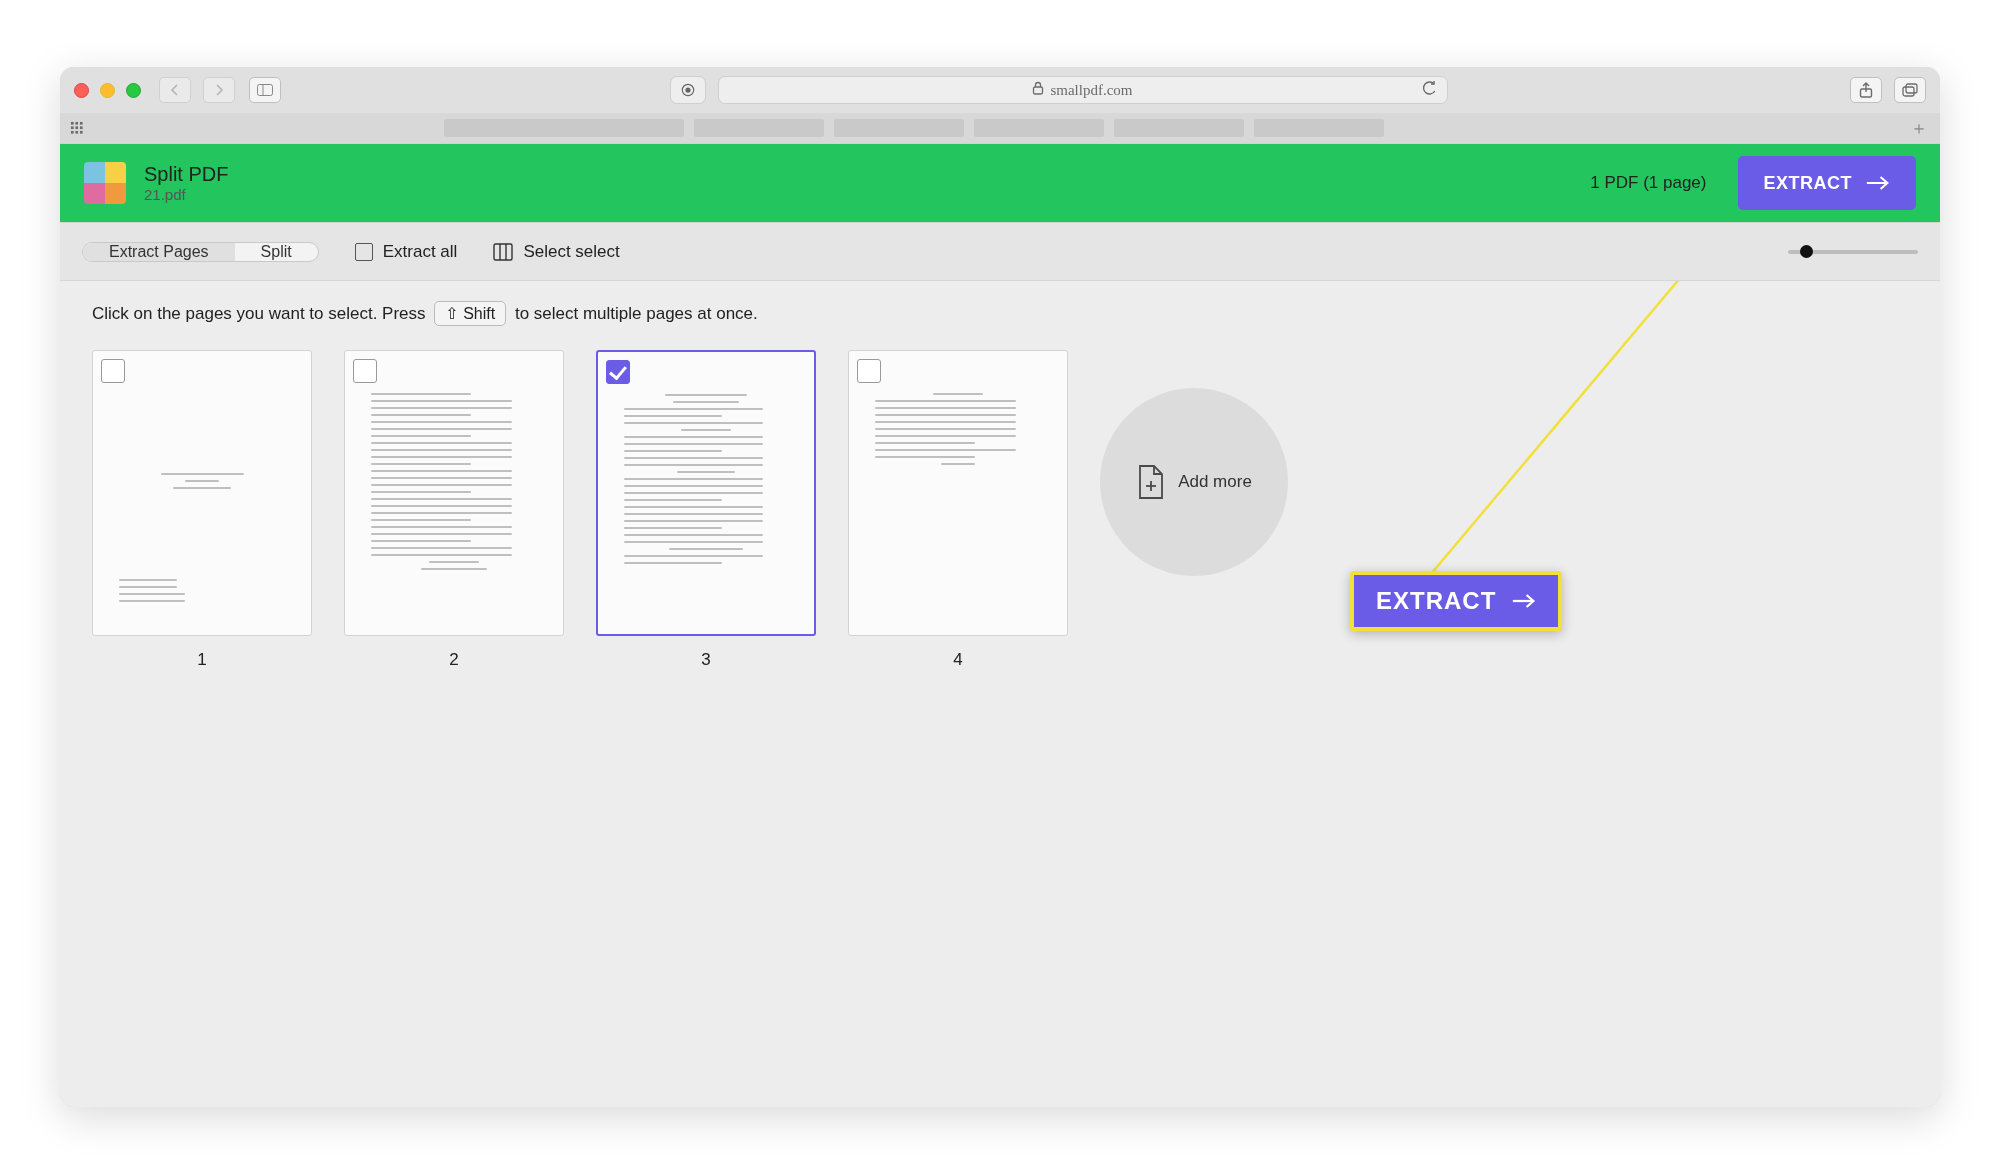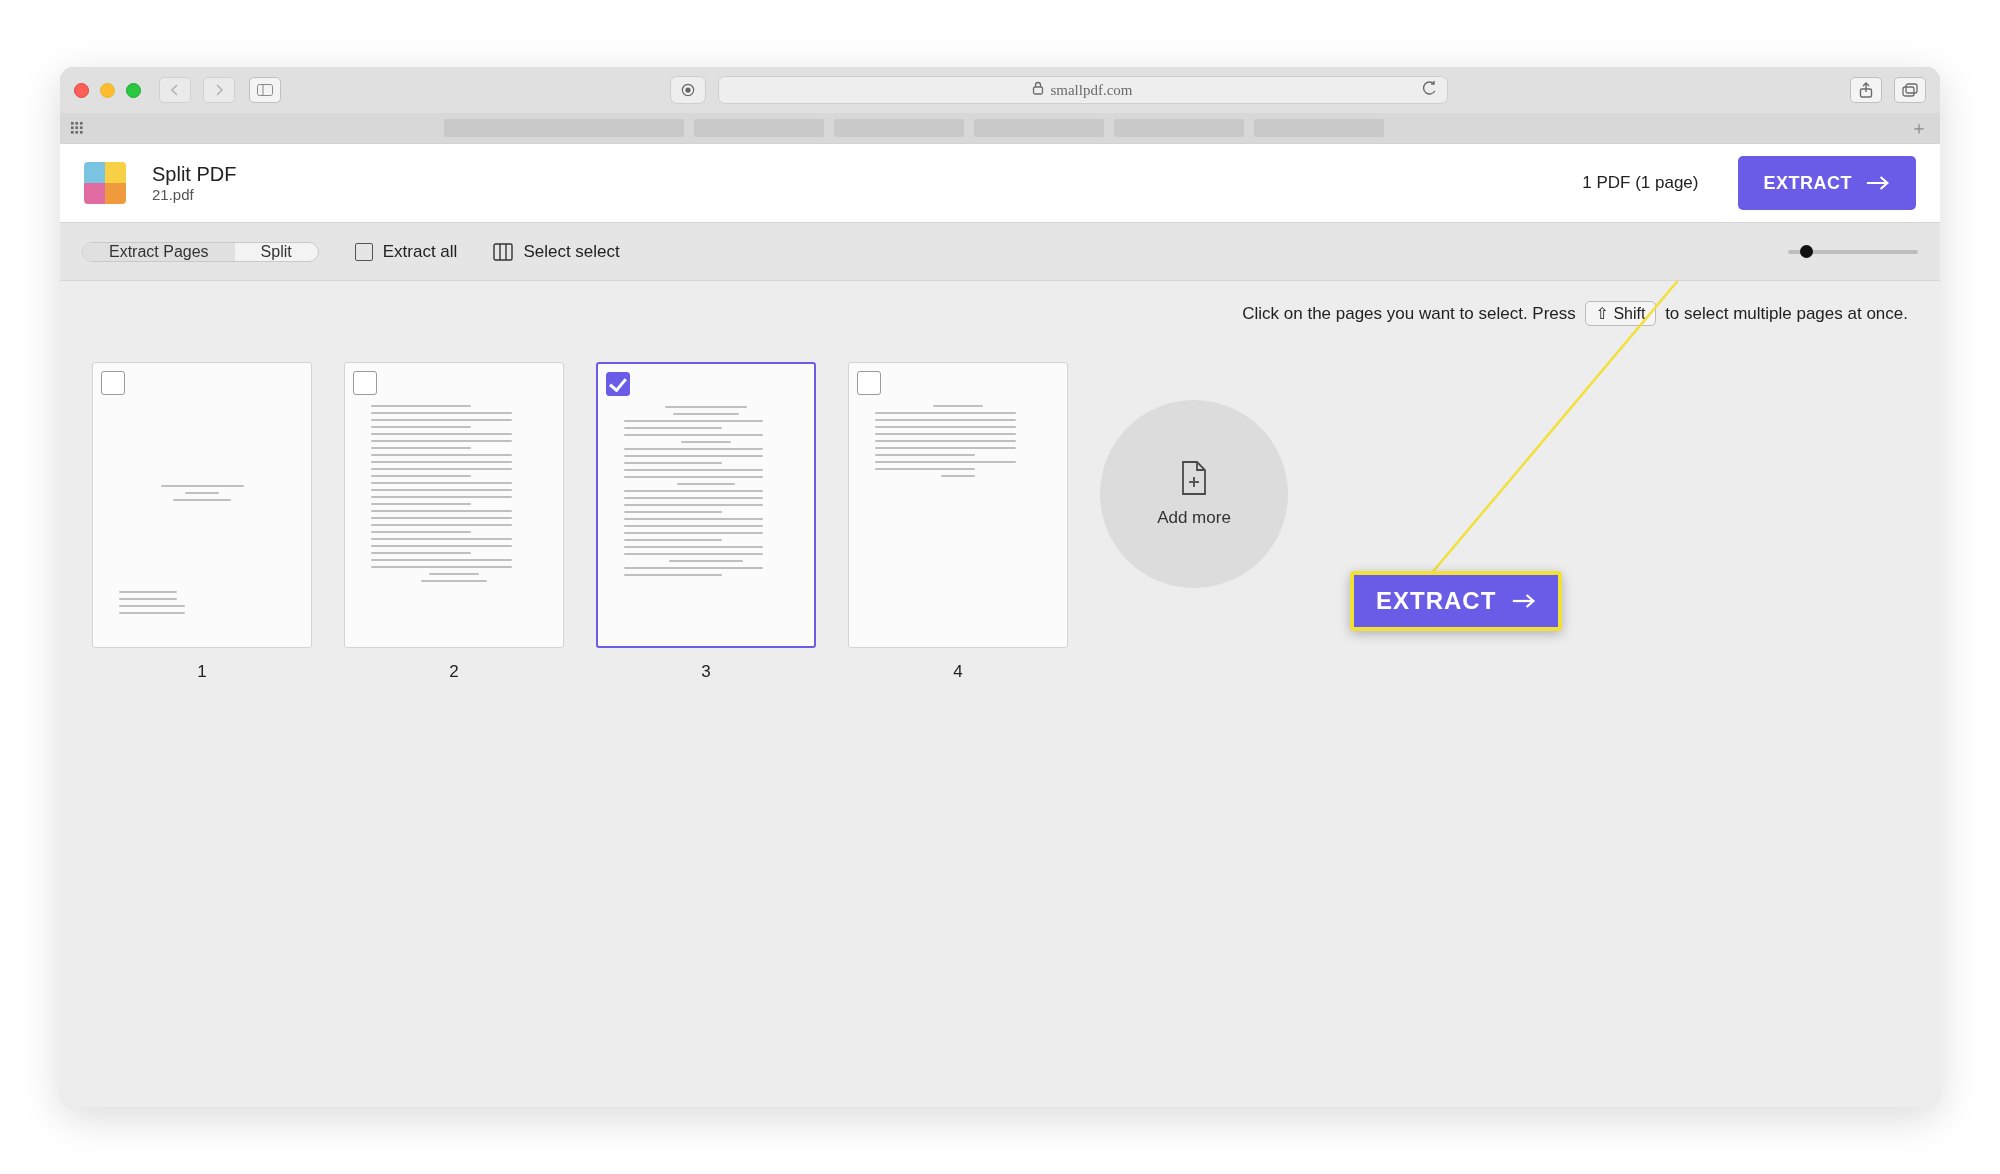--- a/index.html
+++ b/index.html
@@ -74,26 +74,26 @@
     margin-right:10px;
   }
   .ghost-tab { height:18px; background:#c9c9c9; border-radius:2px; }
   .ghost-tab.main { width: 240px; margin-left: 340px; }
   .ghost-tab.s { width: 130px; }
   .plus { position:absolute; right:12px; color:#888; font-size:18px; }
 
   
   .app-header {
     height: 80px;
-    background:#ffffff;
+    background:#22c55e;
     border-top:1px solid #d3d3d3;
     border-bottom:1px solid #d3d3d3;
     display:flex; align-items:center;
     padding: 0 24px;
-    gap:26px;
+    gap:18px;
   }
   .logo {
     width:42px; height:42px;
     background:
       conic-gradient(#f7d046 0 25%, #f09a3e 0 50%, #e06ba0 0 75%, #7ac4e2 0 100%),
       linear-gradient(#4bb36b,#4bb36b);
     background-blend-mode: normal;
     border-radius:4px;
   }
   .title-block { display:flex; flex-direction:column; }
@@ -146,21 +146,21 @@
   .slider::after { content:""; position:absolute; left:12px; top:-5px; width:13px; height:13px; background:#111; border-radius:50%; }
 
   
   .content {
     background:#ededed;
     height: calc(100% - 46px - 30px - 80px - 58px);
     padding: 20px 32px;
     position:relative;
     overflow:hidden;
   }
-  .hint { text-align:right; color:#222; font-size:17px; margin-bottom:36px; }
+  .hint { text-align:left; color:#222; font-size:17px; margin-bottom:24px; }
   .kbd {
     display:inline-block; border:1px solid #bbb; border-radius:5px;
     padding:2px 10px; background:#f4f4f4; font-size:16px;
     margin:0 4px;
   }
   .pages { display:flex; gap:32px; align-items:flex-start; }
   .page-tile { width:220px; display:flex; flex-direction:column; align-items:center; gap:14px; cursor:pointer;}
   .page-thumb {
     width:220px; height:286px; background:#fbfbfb;
     border:1px solid #d3d3d3; border-radius:3px;
@@ -180,21 +180,21 @@
     border-width:0 3px 3px 0; transform:rotate(40deg);
   }
   .page-num { font-size:17px; color:#222; }
   .doc-lines { margin:30px 14px 0 14px; }
   .doc-lines .ln { height:2px; background:#bfbfbf; margin-bottom:5px; border-radius:1px;}
   .doc-lines .ln.short  { width:60%; }
   .doc-lines .ln.med    { width:85%; }
   .doc-lines .ln.center{ width:50%; margin-left:auto; margin-right:auto; }
   .add-more {
     width:188px; height:188px; border-radius:50%;
-    background:#dcdcdc; display:flex; flex-direction:column;
+    background:#dcdcdc; display:flex; flex-direction:row;
     align-items:center; justify-content:center; gap:12px;
     margin-top:38px; cursor:pointer; color:#333; font-size:17px;
   }
   .add-more svg { stroke:#4a4a4a; }
 
   
   .callout-line {
     position:absolute;
     pointer-events:none;
   }

